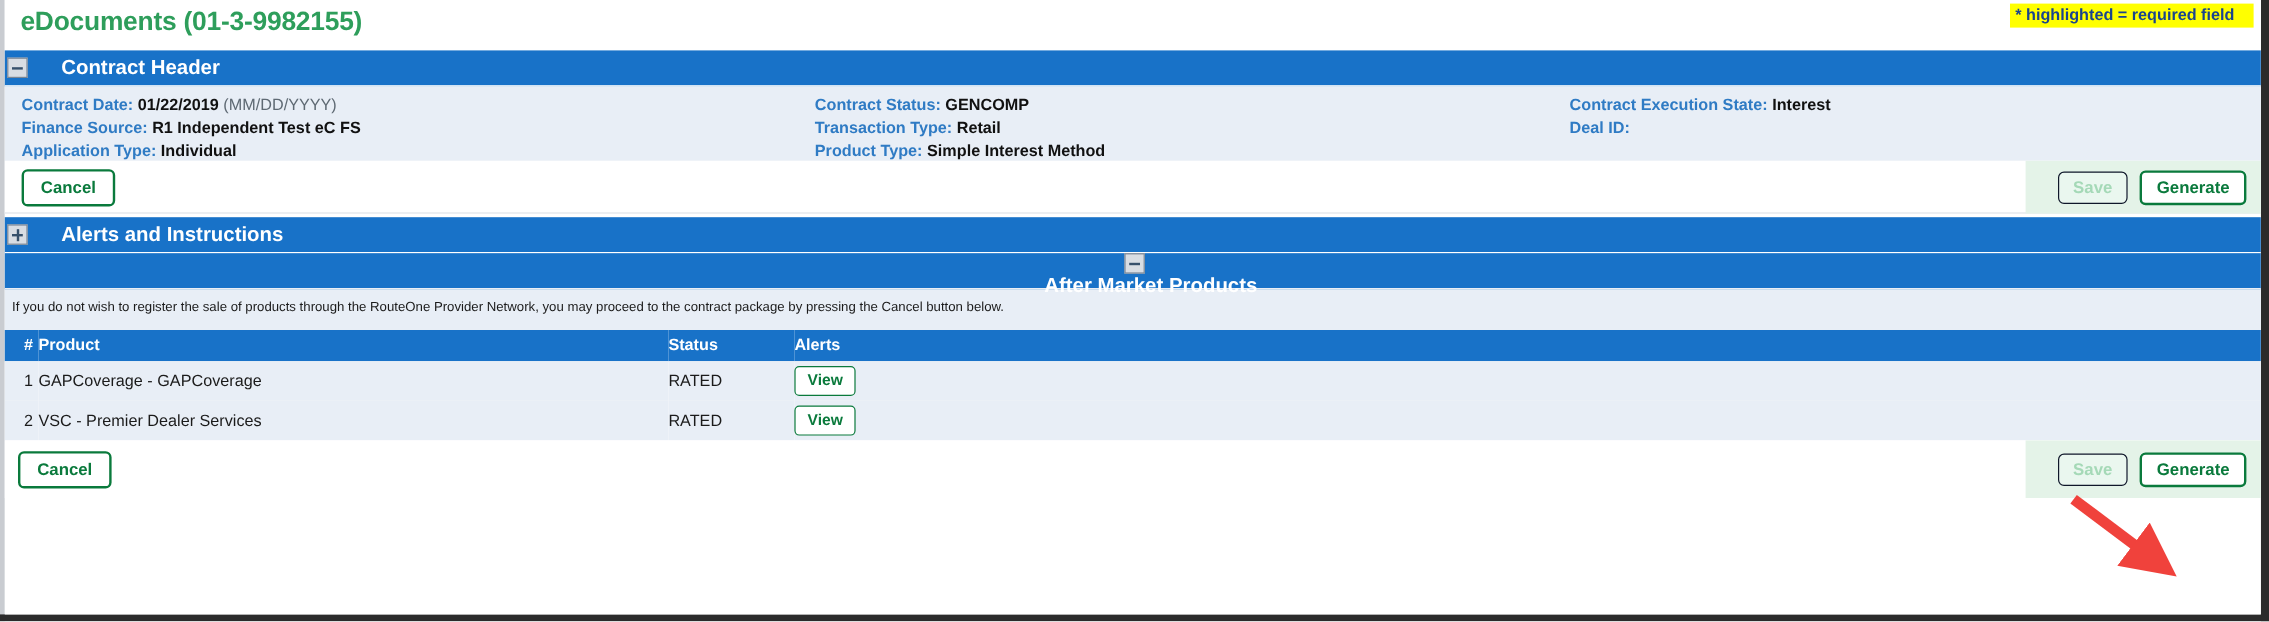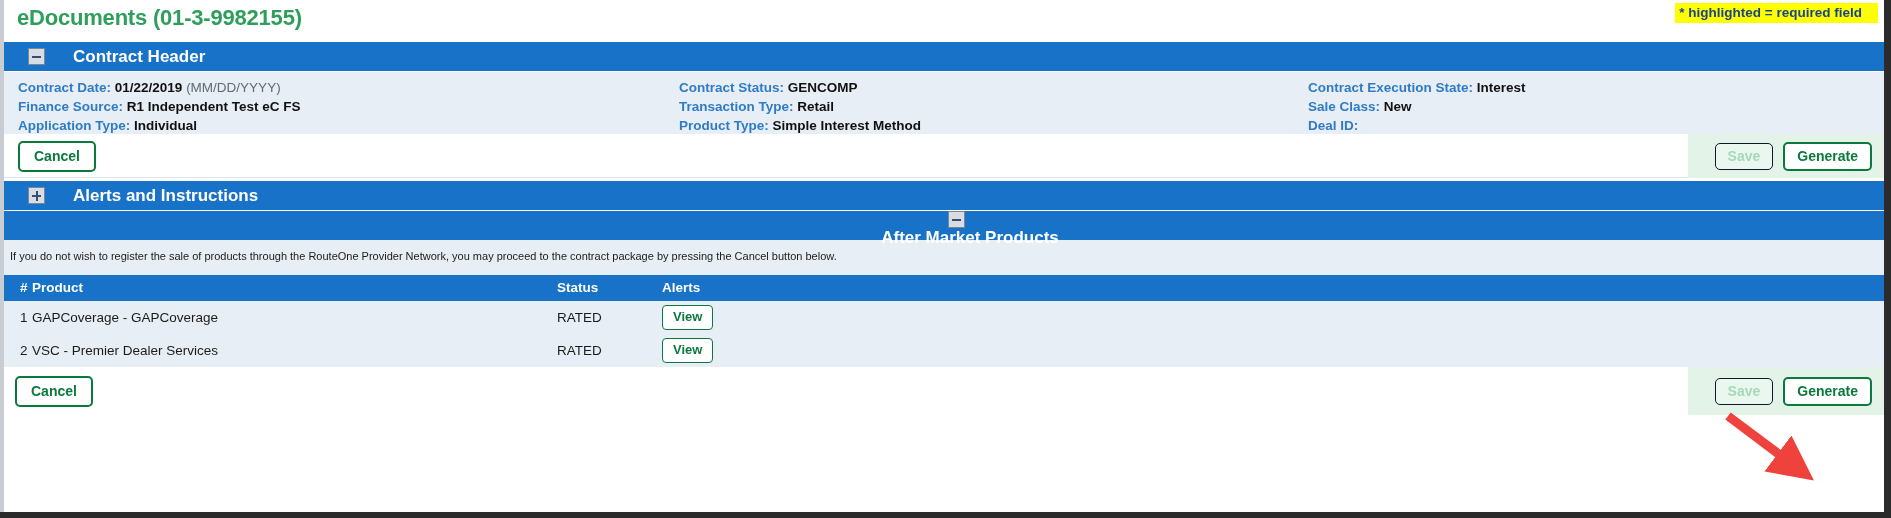--- a/index.html
+++ b/index.html
@@ -63,21 +63,21 @@
     white-space: nowrap;
   }
 
   
   .section-bar {
     position: relative;
     background: #1872c8;
     height: 30px;
     display: flex;
     align-items: center;
-    padding-left: 24px;
+    padding-left: 2px;
     border-bottom: 1px solid #ffffff;
   }
   .section-bar.thinborder { border-bottom: 1px solid #e9eef5; }
   .toggle-box {
     width: 17px; height: 17px;
     background: #d8dde3;
     border: 1px solid #7a8694;
     position: relative;
     flex: 0 0 auto;
     cursor: pointer;
@@ -301,24 +301,20 @@
         <div class="detail-row">
           <span class="dlabel">Product Type:</span>
           <span class="dvalue">Simple Interest Method</span>
         </div>
       </div>
 
       <div class="detail-col c3">
         <div class="detail-row">
           <span class="dlabel">Contract Execution State:</span>
           <span class="dvalue">Interest</span>
-        </div>
-        <div class="detail-row">
-          <span class="dlabel">Sale Class:</span>
-          <span class="dvalue">New</span>
         </div>
         <div class="detail-row">
           <span class="dlabel">Deal ID:</span>
           <span class="dvalue"></span>
         </div>
       </div>
     </div>
 
     <div class="action-bar">
       <button class="btn btn-cancel">Cancel</button>

